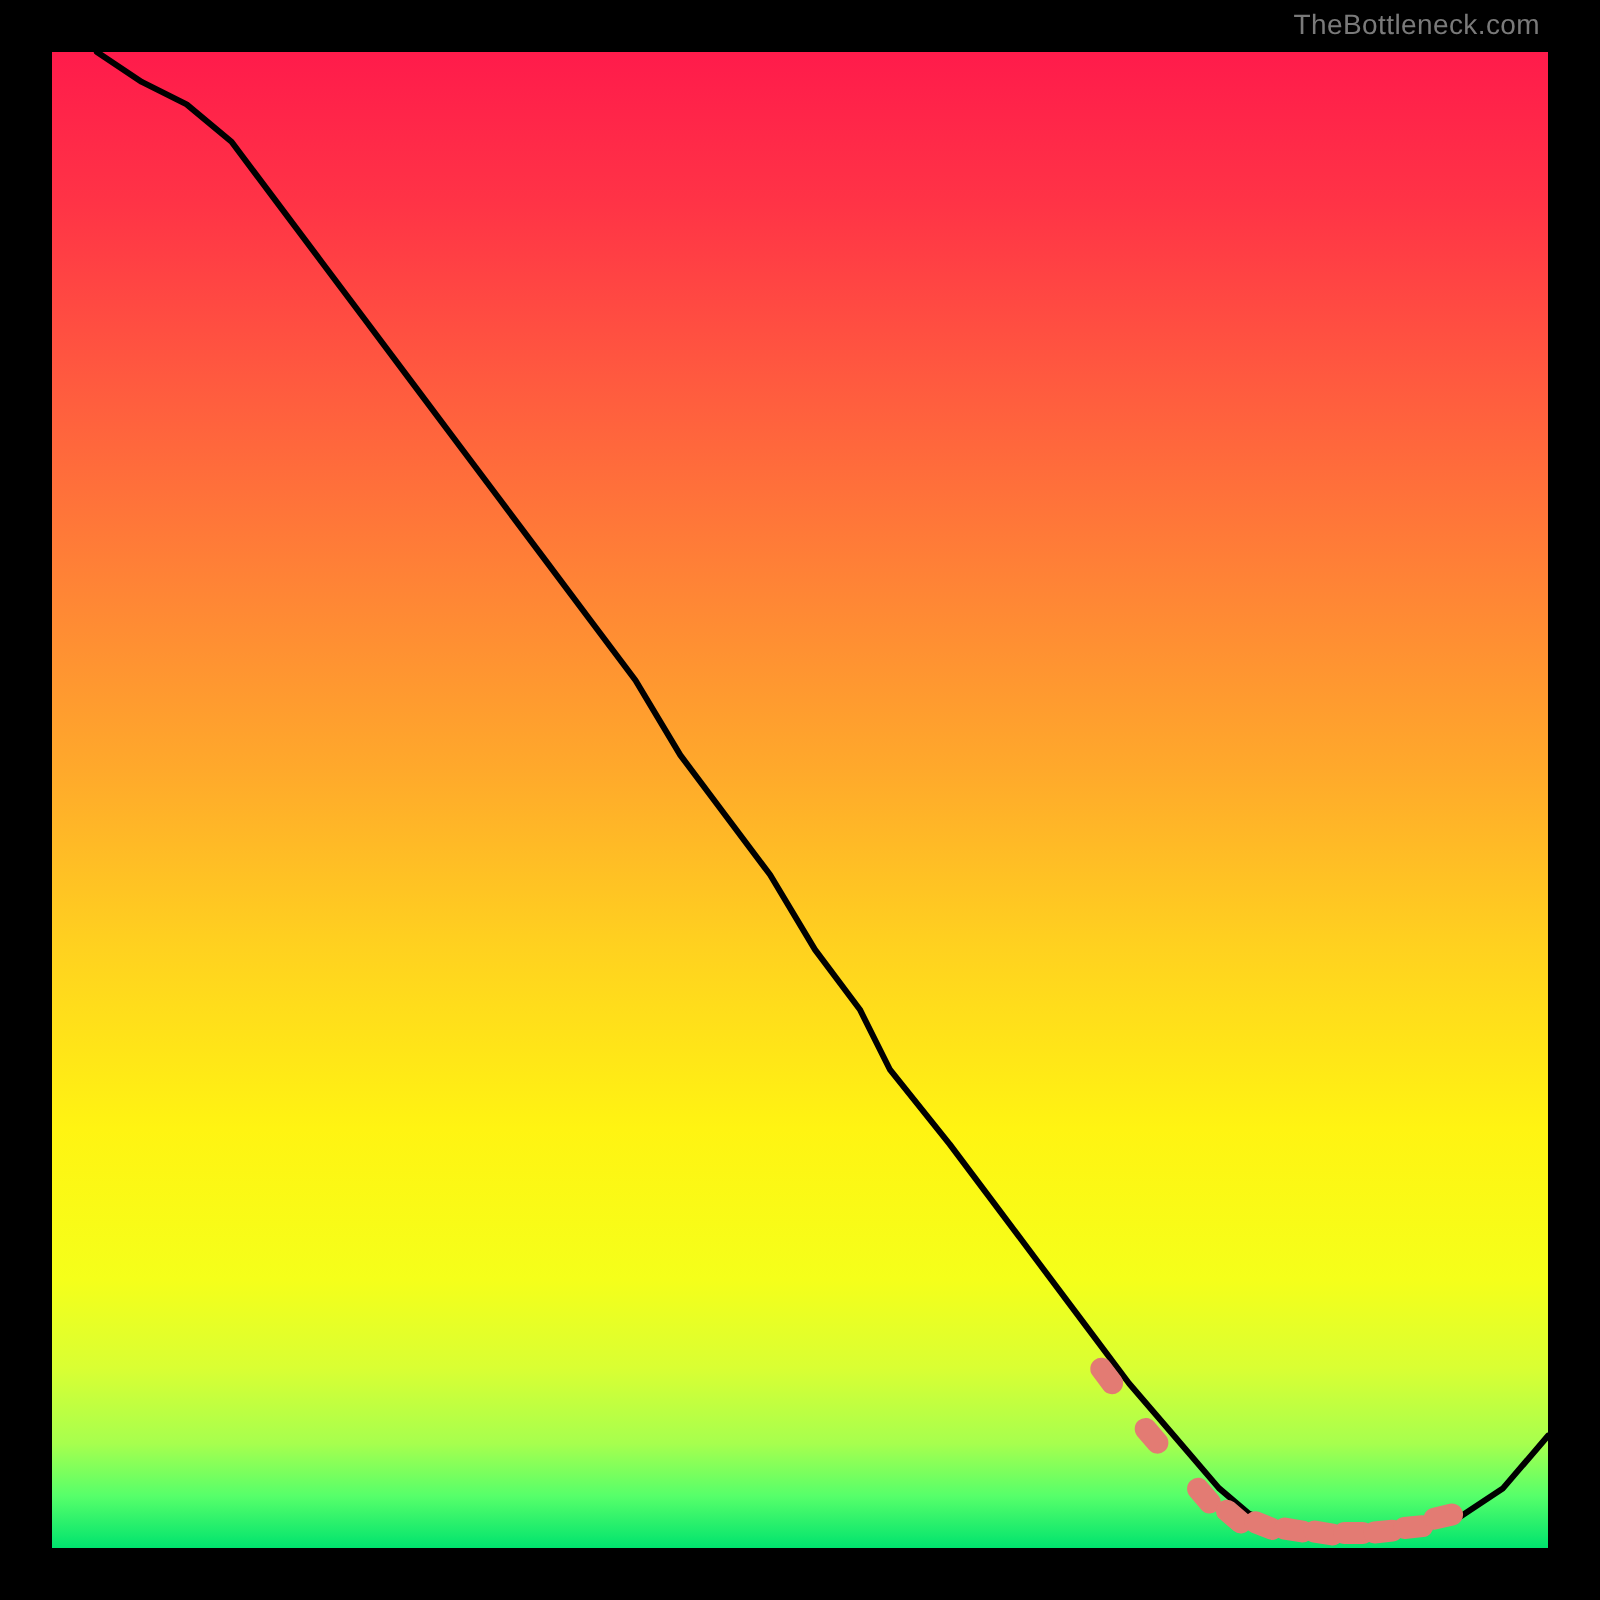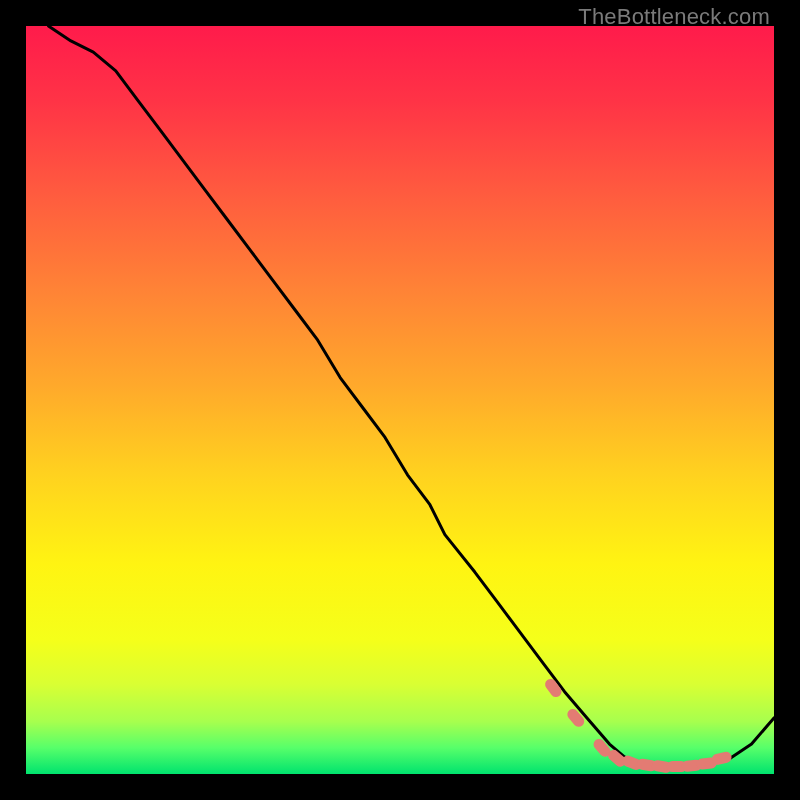--- a/index.html
+++ b/index.html
@@ -17,21 +17,21 @@
     width: 748px;
     height: 748px;
     background: #000;
   }
   .watermark {
     position: absolute;
     top: 4px;
     right: 30px;
     color: #7a7a7a;
     font-family: Arial, Helvetica, sans-serif;
-    font-size: 22px;
+    font-size: 14px;
     font-weight: 500;
     letter-spacing: 0.2px;
   }
   svg { display: block; }
 </style>
 </head>
 <body>
 
 <div class="frame">
   <svg id="chart-svg" width="748" height="748" viewBox="0 0 748 748">

